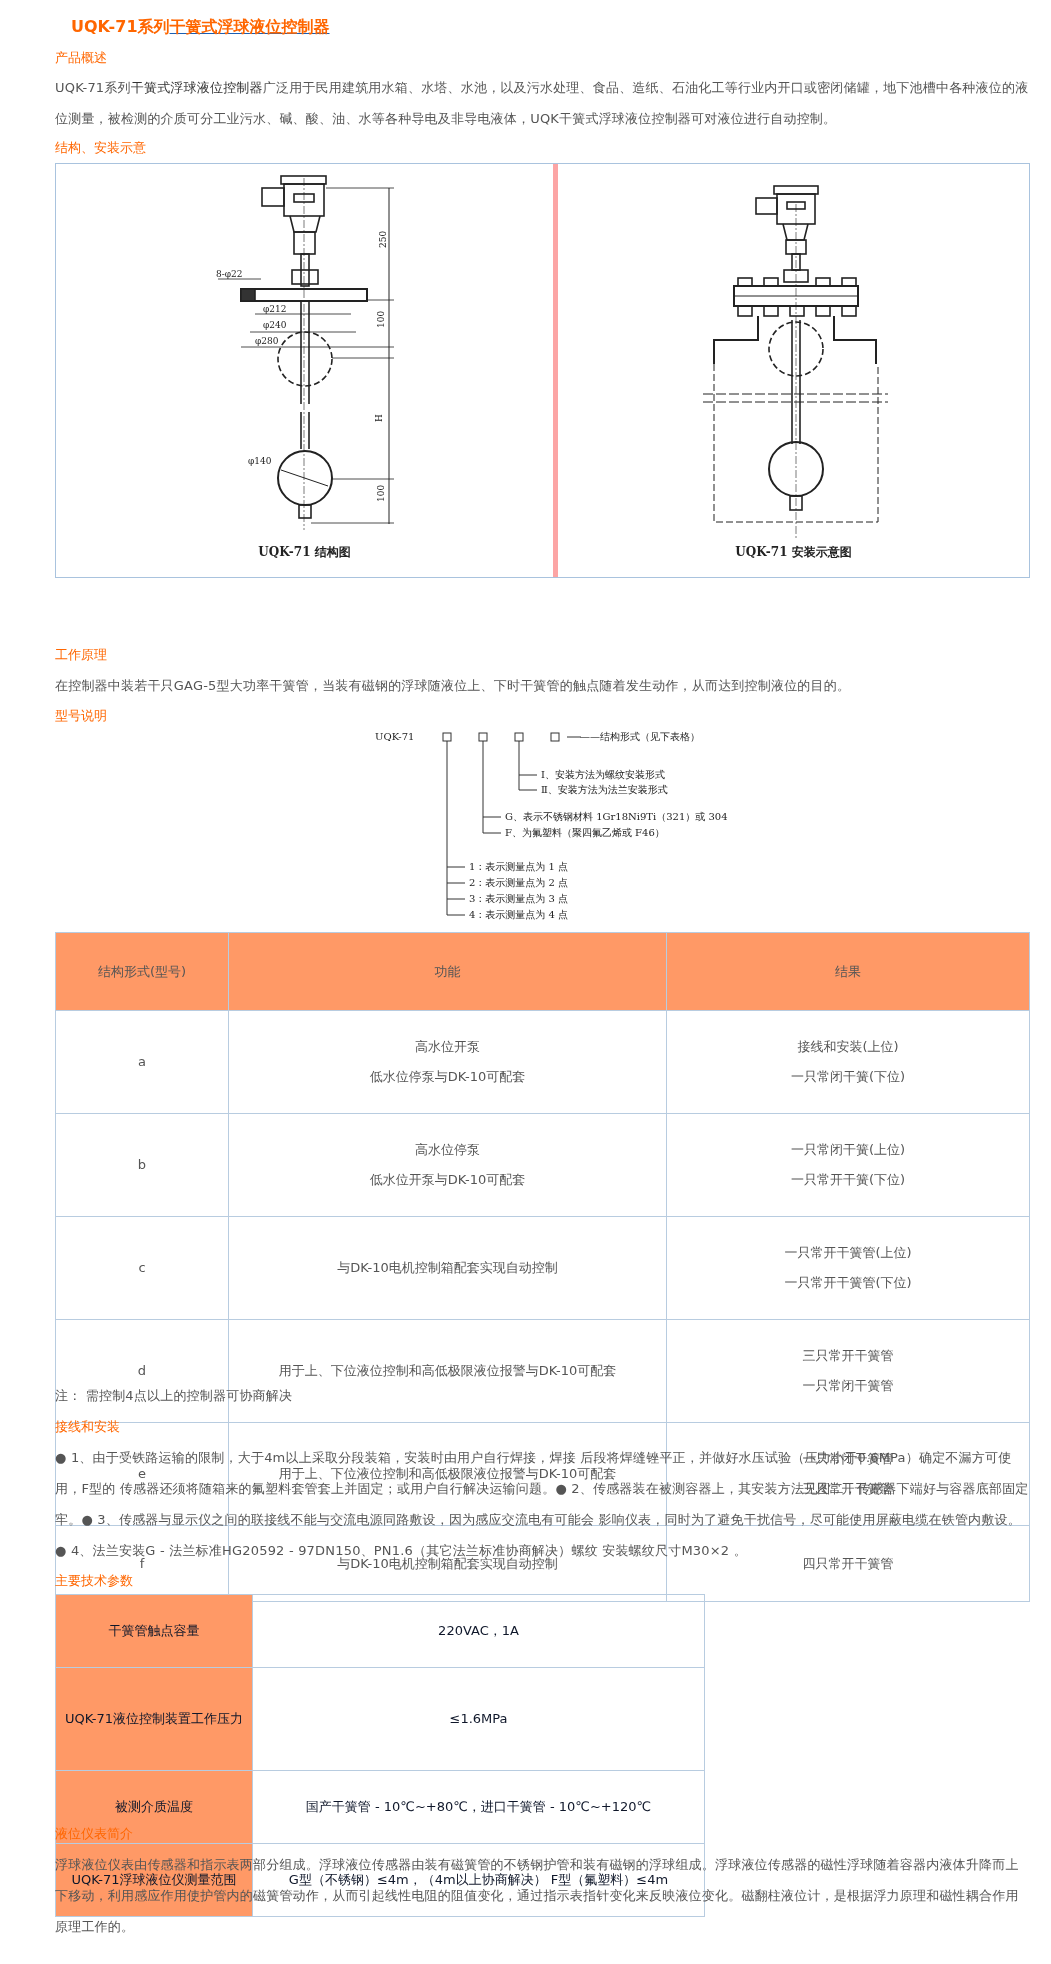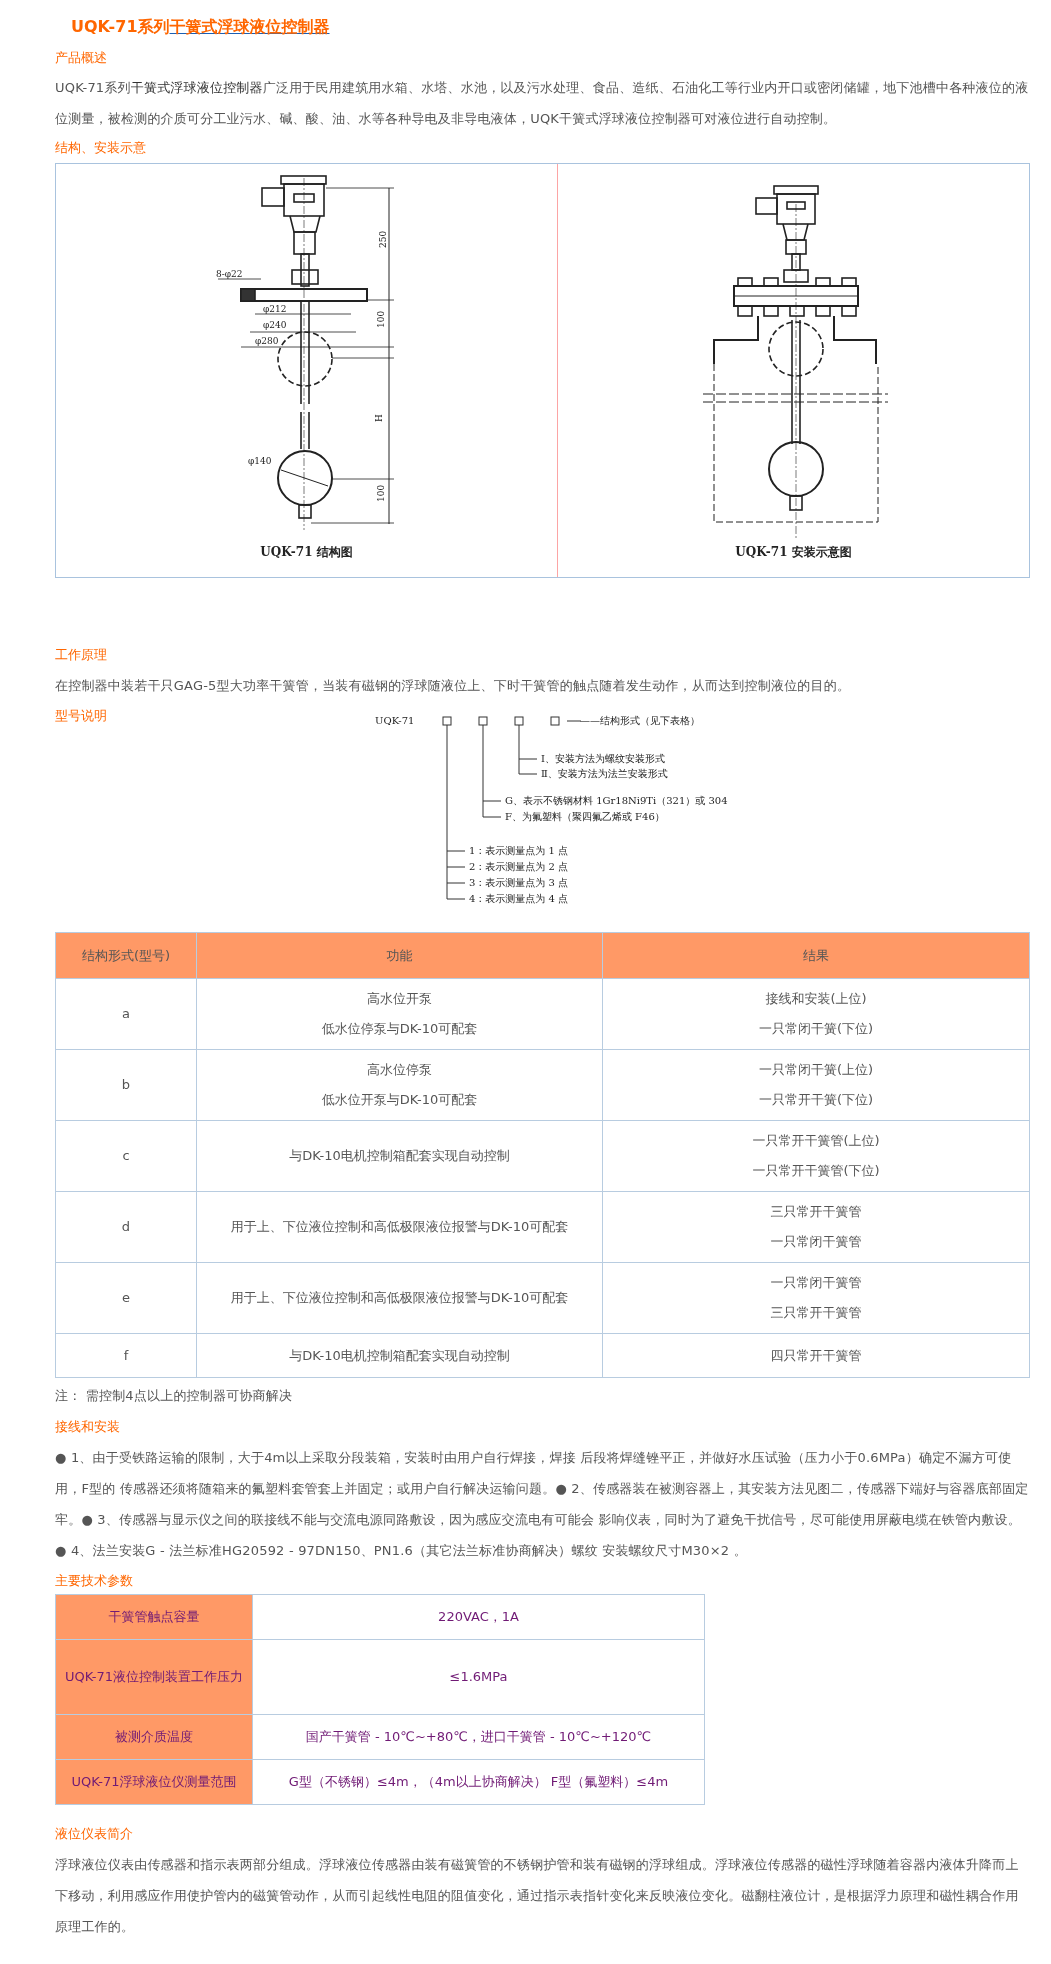--- a/index.html
+++ b/index.html
@@ -22,46 +22,46 @@
     position: absolute; left: 0; width: 975px; font-size: 13px; line-height: 31px; color: #555555;
     letter-spacing: 0.2px;
   }
   .para .dark { color: #333333; }
   
   .diag {
     position: absolute; left: 0; top: 163px; width: 975px; height: 415px;
     border: 1px solid #a9c3de; box-sizing: border-box; display: flex;
   }
   .diag .cell { position: relative; height: 100%; box-sizing: border-box; }
-  .diag .cell.left { width: 502px; border-right: 1px solid #fca5a5; }
+  .diag .cell.left { width: 502px; border-right: 5px solid #fca5a5; }
   .diag .cell.right { flex: 1; }
   .diag svg { position: absolute; left: 0; top: 0; }
   .diag .caption {
     position: absolute; bottom: 16px; left: 0; width: 100%; text-align: center;
     font-family: "DejaVu Serif", "Liberation Serif", serif; font-size: 12px; color: #222; font-weight: bold;
   }
   
   .model {
-    position: absolute; left: 320px; top: 714px; width: 360px; height: 195px;
+    position: absolute; left: 320px; top: 730px; width: 360px; height: 195px;
     font-family: "DejaVu Serif", "Liberation Serif", serif; font-size: 10px; color: #222; text-align: right;
   }
   .model .t { position: absolute; white-space: nowrap; line-height: 12px; }
   
   table { border-collapse: collapse; position: absolute; left: 0; }
   .ftable { top: 932px; width: 975px; }
   .ftable th, .ftable td {
     border: 1px solid #b8cce0; text-align: center; font-size: 13px; color: #555; font-weight: normal;
-    padding: 0;
+    padding: 16px;
   }
   .ftable th { background: #ff9966; height: 45px; color: #555; }
   .ftable td { height: 70px; line-height: 30px; }
   .ftable tr.short td { height: 43px; }
   .ptable { top: 1594px; width: 650px; }
   .ptable td {
-    border: 1px solid #b8cce0; text-align: center; font-size: 13px; color: #701a75; padding: 2px 4px;
+    border: 1px solid #b8cce0; text-align: center; font-size: 13px; color: #0f172a; padding: 16px 4px;
     height: 40px; line-height: 30px;
   }
   .ptable td.k { background: #ff9966; width: 188px; }
   .ptable tr.tall td { height: 70px; }
 </style>
 </head>
 <body>
 
 <div class="wrap">
 

